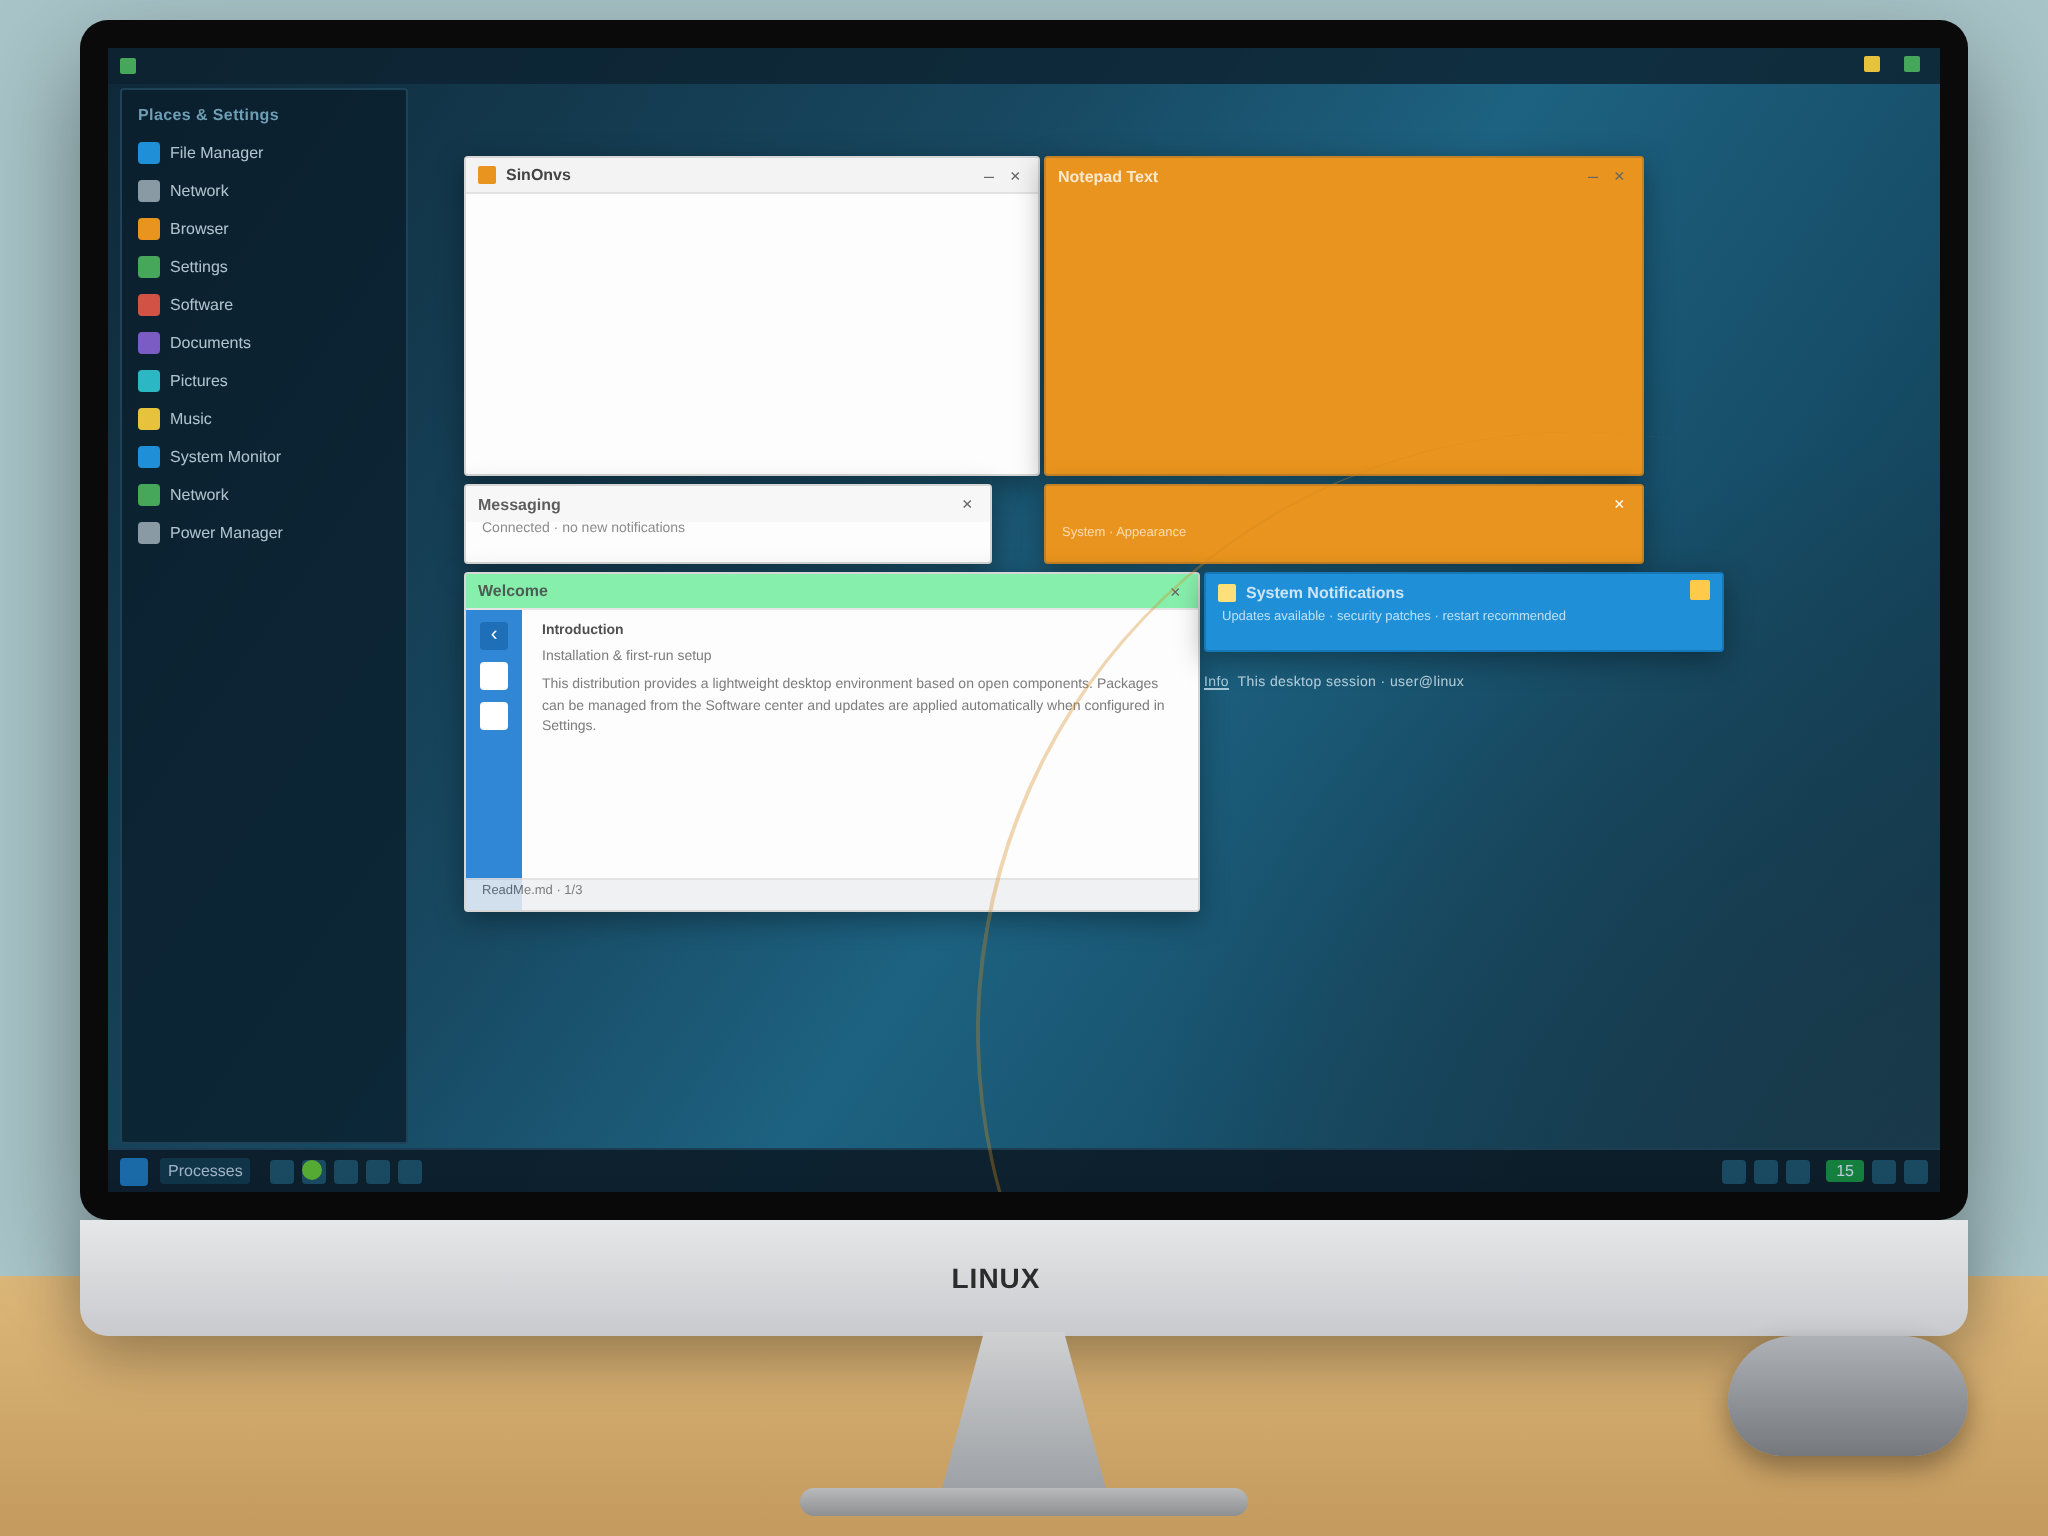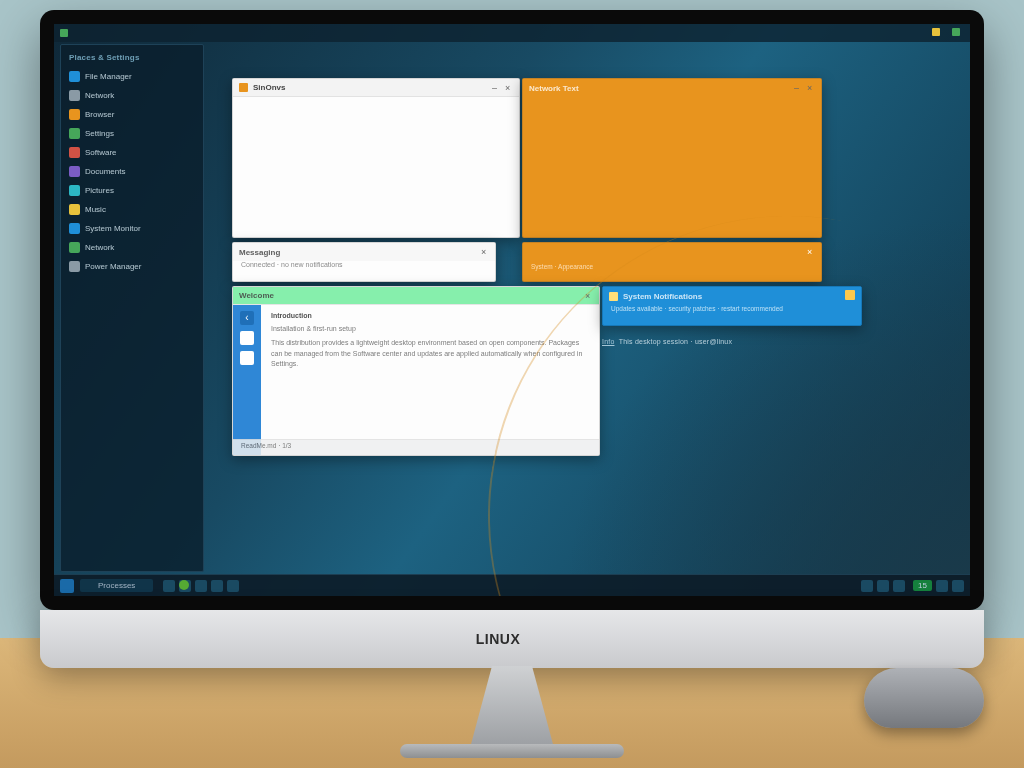--- a/index.html
+++ b/index.html
@@ -54,21 +54,21 @@
     padding:6px 4px; color:#cfe1ea; font-size:8px; display:flex; flex-direction:column; gap:2px;
   }
   .startpanel .hdr{color:#7fb4cc; font-weight:600; padding:2px 4px 4px; font-size:8px; letter-spacing:.2px}
   .mi{display:flex;align-items:center;gap:5px;padding:3px 4px;border-radius:2px;cursor:pointer}
   .mi .ic{width:11px;height:11px;border-radius:2px;flex:none}
 
   .taskbar{position:absolute;left:0;right:0;bottom:0;height:22px;
     background:#0c1c28e8;border-top:1px solid #1d3e52;
     display:flex;align-items:center;padding:0 6px;font-size:8px;color:#bcd}
   .taskbar .start{width:14px;height:14px;background:#1a6aa8;border-radius:2px;margin-right:6px;cursor:pointer}
-  .taskbar .task{padding:2px 18px;background:#11384e;border-radius:2px;margin-right:6px;cursor:pointer}
+  .taskbar .task{padding:2px 4px;background:#11384e;border-radius:2px;margin-right:6px;cursor:pointer}
   .taskbar .tb-spacer{flex:1}
   .taskbar .tray-ic{width:12px;height:12px;border-radius:2px;margin-left:4px;background:#1a4a62;cursor:pointer}
   .taskbar .clock{margin-left:8px;padding:1px 5px;background:#15803d;border-radius:2px}
   .taskbar .dot{width:10px;height:10px;border-radius:50%;background:#5a3;}
 
   
   .win{position:absolute;background:#fdfdfd;border:1px solid #3b3b3b33;border-radius:2px;font-size:8px;color:#444;box-shadow:0 4px 14px rgba(0,0,0,.35)}
   .win .titlebar{height:18px;display:flex;align-items:center;padding:0 6px;gap:5px}
   .win .titlebar .ico{width:9px;height:9px;border-radius:1px}
   .win .titlebar .ttl{font-weight:600;font-size:8px}
@@ -189,21 +189,21 @@
         <span class="sp"></span>
         <span class="ctl">–</span>
         <span class="ctl">×</span>
       </div>
       <div class="body"></div>
 
     </div>
 
     <div class="win w2">
       <div class="titlebar">
-        <span class="ttl blurtxt">Network Text</span>
+        <span class="ttl blurtxt">Notepad Text</span>
         <span class="sp"></span>
         <span class="ctl">–</span>
         <span class="ctl">×</span>
       </div>
     </div>
 
     <div class="win w3">
       <div class="titlebar">
         <span class="ttl blurtxt">Messaging</span>
         <span class="sp"></span>

